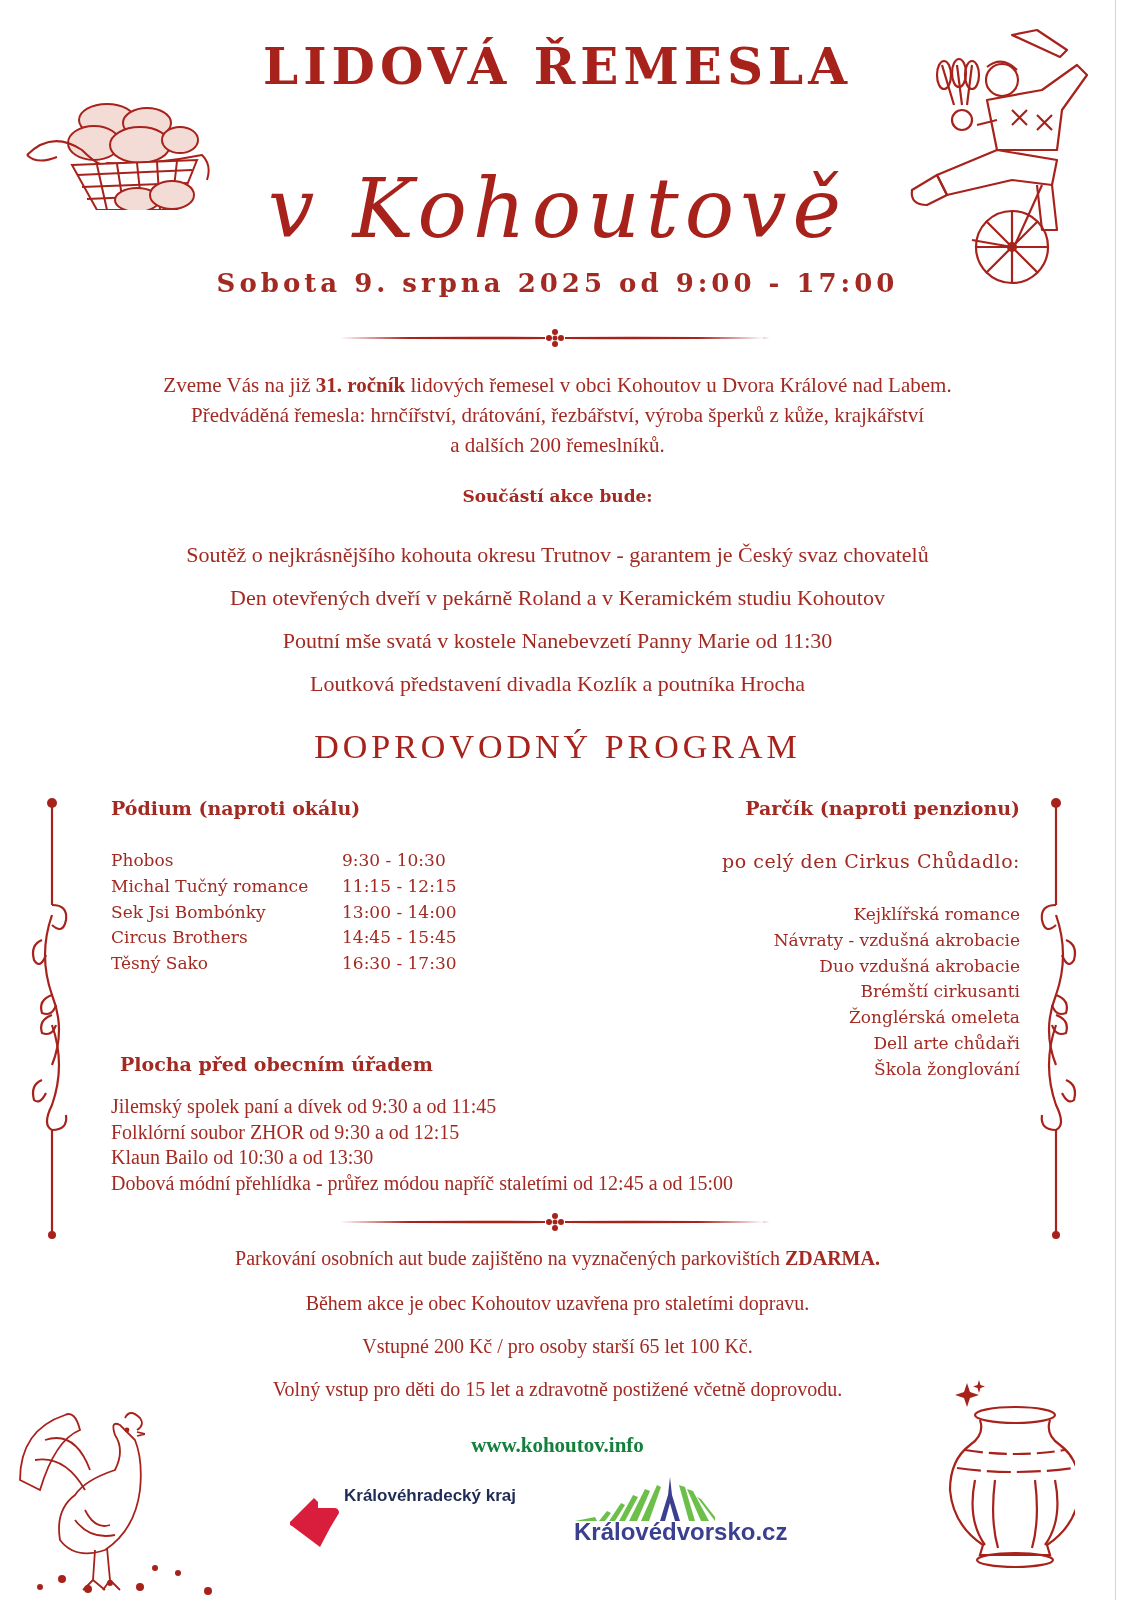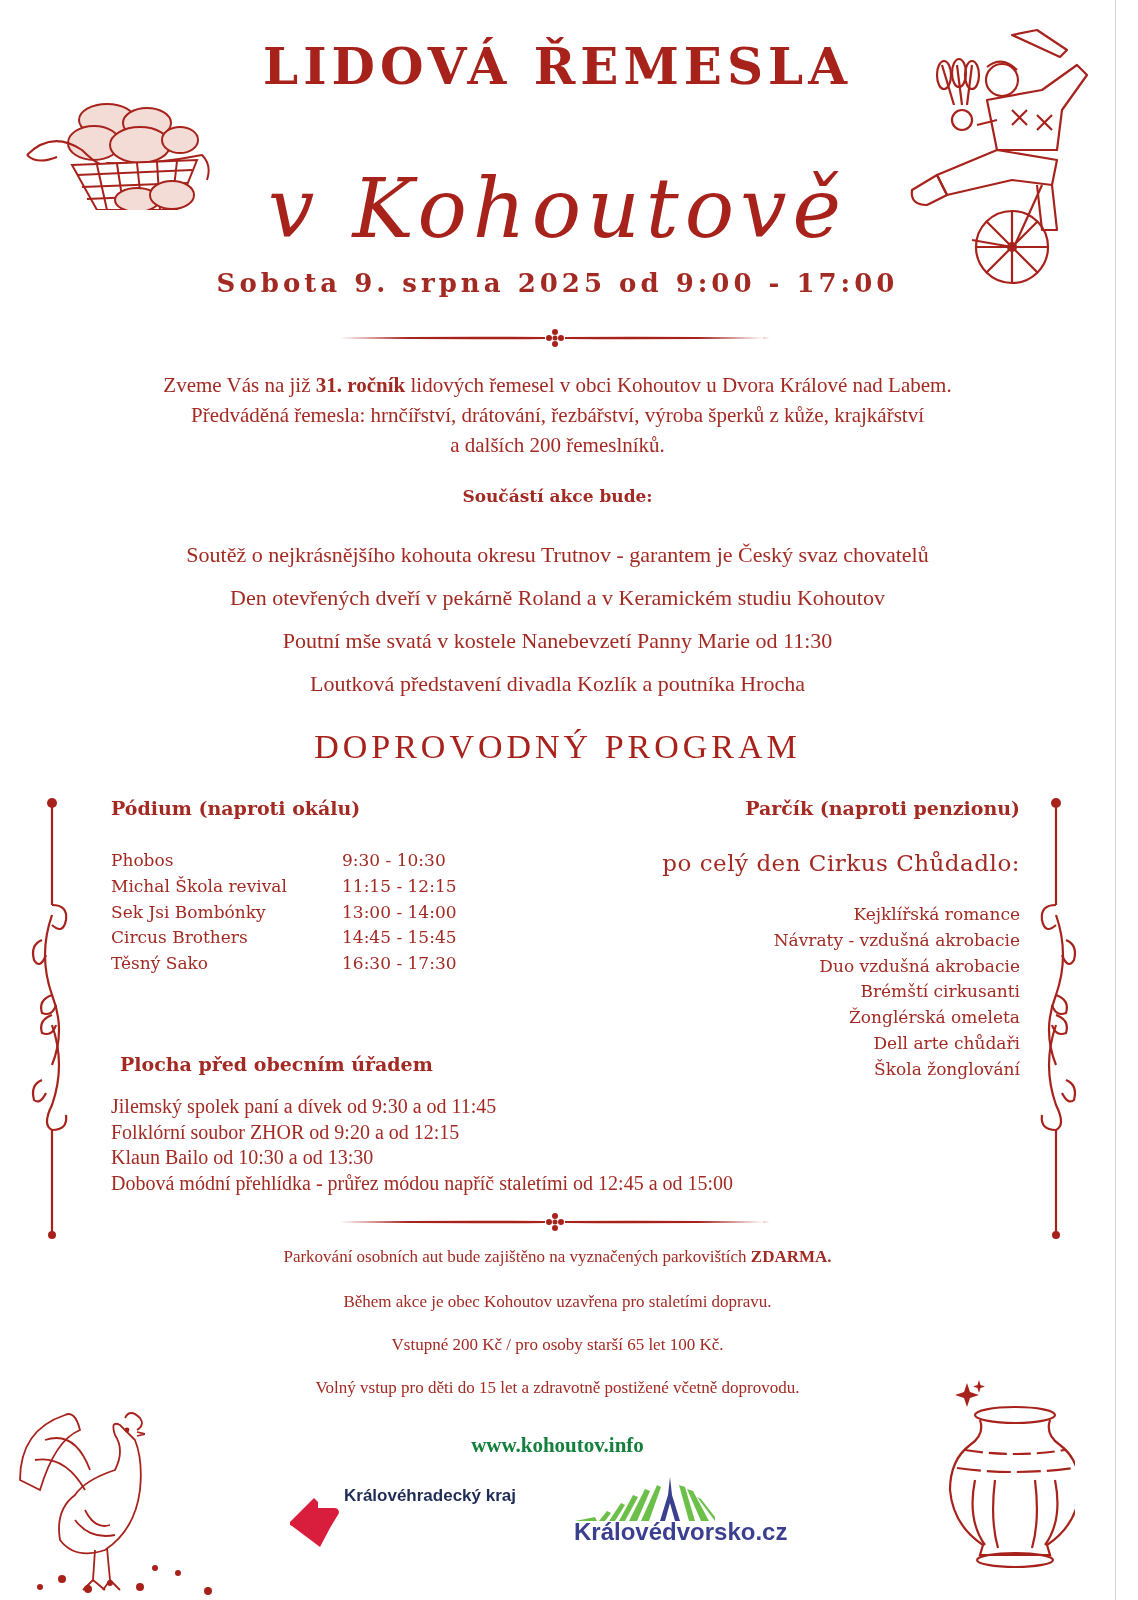--- a/index.html
+++ b/index.html
@@ -30,26 +30,26 @@
   .akce-list { top: 540px; font-size: 22px; color: #a32a22; }
   .akce-list div { height: 43px; line-height: 30px; }
   .program-title { top: 728px; font-size: 34px; letter-spacing: 4px; color: #a8221c; font-family: "Liberation Serif", serif; }
 
   .sec-h { font-family: "DejaVu Serif", serif; font-weight: bold; font-size: 19px; color: #a32a22; }
   .stage { left: 111px; top: 797px; }
   .stage-rows { left: 111px; top: 848px; font-family: "DejaVu Serif", serif; font-size: 17px; line-height: 25.8px; color: #a32a22; }
   .stage-rows .row { display: flex; }
   .stage-rows .name { width: 231px; }
   .park { right: 118px; top: 797px; text-align: right; }
-  .circus-head { right: 118px; top: 850px; font-family: "DejaVu Serif", serif; font-size: 23px; color: #a32a22; text-align: right; letter-spacing: 0.5px; }
+  .circus-head { right: 118px; top: 850px; font-family: "DejaVu Serif", serif; font-size: 19px; color: #a32a22; text-align: right; letter-spacing: 0.5px; }
   .circus-list { right: 118px; top: 902px; font-family: "DejaVu Serif", serif; font-size: 17px; line-height: 25.8px; text-align: right; color: #a32a22; }
   .plocha { left: 120px; top: 1053px; }
   .plocha-rows { left: 111px; top: 1094px; font-size: 20px; line-height: 25.5px; color: #a32a22; }
 
-  .info { font-size: 17px; color: #a32a22; }
+  .info { font-size: 20px; color: #a32a22; }
   .info b { font-weight: bold; }
   .web { top: 1433px; font-size: 21px; font-weight: bold; color: #15803d; }
 
   .kh-text { left: 344px; top: 1486px; font-family: "Liberation Sans", sans-serif; font-weight: bold; font-size: 17px; color: #1f2c55; }
   .kd-text { left: 574px; top: 1518px; font-family: "Liberation Sans", sans-serif; font-weight: bold; font-size: 24px; color: #3a3f8f; }
 </style>
 </head>
 <body>
 
 <div class="page-edge"></div>
@@ -159,21 +159,21 @@
   <circle cx="24" cy="440" r="4" fill="#a8221c"></circle>
 </svg>
 
 <div class="abs sec-h stage">Pódium (naproti okálu)</div>
 <div class="abs stage-rows">
   <div class="row">
       <span class="name">Phobos</span>
       <span>9:30 - 10:30</span>
     </div>
   <div class="row">
-      <span class="name">Michal Škola revival</span>
+      <span class="name">Michal Tučný romance</span>
       <span>11:15 - 12:15</span>
     </div>
   <div class="row">
       <span class="name">Sek Jsi Bombónky</span>
       <span>13:00 - 14:00</span>
     </div>
   <div class="row">
       <span class="name">Circus Brothers</span>
       <span>14:45 - 15:45</span>
     </div>
@@ -191,21 +191,21 @@
   <div>Duo vzdušná akrobacie</div>
   <div>Brémští cirkusanti</div>
   <div>Žonglérská omeleta</div>
   <div>Dell arte chůdaři</div>
   <div>Škola žonglování</div>
 </div>
 
 <div class="abs sec-h plocha">Plocha před obecním úřadem</div>
 <div class="abs plocha-rows">
   <div>Jilemský spolek paní a dívek od 9:30 a od 11:45</div>
-  <div>Folklórní soubor ZHOR od 9:20 a od 12:15</div>
+  <div>Folklórní soubor ZHOR od 9:30 a od 12:15</div>
   <div>Klaun Bailo od 10:30 a od 13:30</div>
   <div>Dobová módní přehlídka - průřez módou napříč staletími od 12:45 a od 15:00</div>
 </div>
 
 <svg class="divider" style="left:335px;top:1212px" viewBox="0 0 440 20">
   <path d="M5 10 Q110 8 210 9 L210 11 Q110 12 5 10 Z" fill="#a8221c"></path>
   <path d="M435 10 Q330 8 230 9 L230 11 Q330 12 435 10 Z" fill="#a8221c"></path>
   <g fill="#a8221c">
     <circle cx="220" cy="4" r="3"></circle>
       <circle cx="220" cy="16" r="3"></circle>

